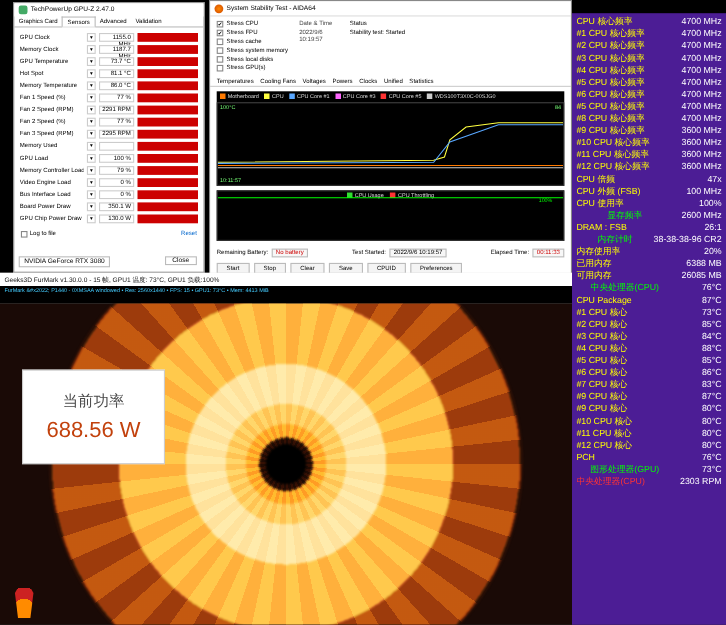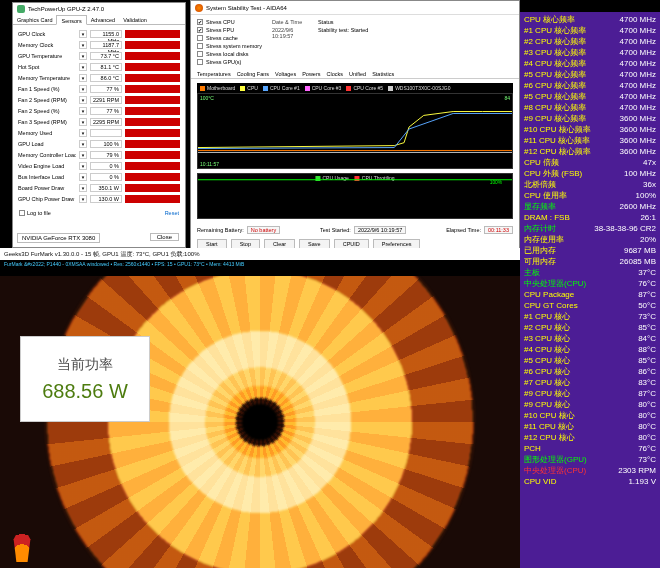--- a/index.html
+++ b/index.html
@@ -91,28 +91,28 @@
     position:absolute; left:8px; bottom:6px; width:28px; height:38px;
     background: radial-gradient(circle at 50% 80%, #ff8b00 0 30%, #c22 30% 60%, transparent 60%);
     clip-path: polygon(50% 0,80% 40%,70% 100%,30% 100%,20% 40%);
   }
   #power-box {
     position:absolute; left:20px; top:60px; width:130px; height:86px; background:#fff; color:#4a4a4a;
     display:flex; flex-direction:column; align-items:center; justify-content:center;
     border:1px solid #ccc;
   }
   #power-box .lbl { font-size:14px; margin-bottom:6px;text-align:center; }
-  #power-box .val { font-size:20px; color:#4d7c0f; }
+  #power-box .val { font-size:20px; color:#c2410c; }
 
   
   #sidebar { font-size: 8px; color: #ff0; line-height: 11px; padding: 2px 0; }
   #sidebar .row { display: flex; padding: 0 4px; }
   #sidebar .row .k { flex: 1; white-space: nowrap; overflow:hidden; }
   #sidebar .row .v { color: #fff; text-align: right; min-width: 44px; white-space: nowrap; }
-  #sidebar .row.green .k { color: #0f0; }
+  #sidebar .row.green .k { color: #0f0; text-align: center; }
   #sidebar .row.red   .k { color: #f33; }
 </style>
 </head>
 <body>
 
 <div id="workspace">
 
   <div id="gpuz">
     <div class="titlebar">
       <span class="icon"></span>
@@ -414,24 +414,20 @@
     </div>
     <div class="row">
       <span class="k">CPU 倍频</span>
       <span class="v">47x</span>
     </div>
     <div class="row">
       <span class="k">CPU 外频 (FSB)</span>
       <span class="v">100 MHz</span>
     </div>
     <div class="row">
-      <span class="k">北桥倍频</span>
-      <span class="v">36x</span>
-    </div>
-    <div class="row">
       <span class="k">CPU 使用率</span>
       <span class="v">100%</span>
     </div>
     <div class="row green">
       <span class="k">显存频率</span>
       <span class="v">2600 MHz</span>
     </div>
     <div class="row">
       <span class="k">DRAM : FSB</span>
       <span class="v">26:1</span>
@@ -439,43 +435,35 @@
     <div class="row green">
       <span class="k">内存计时</span>
       <span class="v">38-38-38-96 CR2</span>
     </div>
     <div class="row">
       <span class="k">内存使用率</span>
       <span class="v">20%</span>
     </div>
     <div class="row">
       <span class="k">已用内存</span>
-      <span class="v">9687 MB</span>
+      <span class="v">6388 MB</span>
     </div>
     <div class="row">
       <span class="k">可用内存</span>
       <span class="v">26085 MB</span>
-    </div>
-    <div class="row green">
-      <span class="k">主板</span>
-      <span class="v">37°C</span>
     </div>
     <div class="row green">
       <span class="k">中央处理器(CPU)</span>
       <span class="v">76°C</span>
     </div>
     <div class="row">
       <span class="k">CPU Package</span>
       <span class="v">87°C</span>
     </div>
     <div class="row">
-      <span class="k">CPU GT Cores</span>
-      <span class="v">50°C</span>
-    </div>
-    <div class="row">
       <span class="k">#1 CPU 核心</span>
       <span class="v">73°C</span>
     </div>
     <div class="row">
       <span class="k">#2 CPU 核心</span>
       <span class="v">85°C</span>
     </div>
     <div class="row">
       <span class="k">#3 CPU 核心</span>
       <span class="v">84°C</span>
@@ -521,17 +509,13 @@
       <span class="v">76°C</span>
     </div>
     <div class="row green">
       <span class="k">图形处理器(GPU)</span>
       <span class="v">73°C</span>
     </div>
     <div class="row red">
       <span class="k">中央处理器(CPU)</span>
       <span class="v">2303 RPM</span>
     </div>
-    <div class="row">
-      <span class="k">CPU VID</span>
-      <span class="v">1.193 V</span>
-    </div>
   </div>
 
 </body></html>

